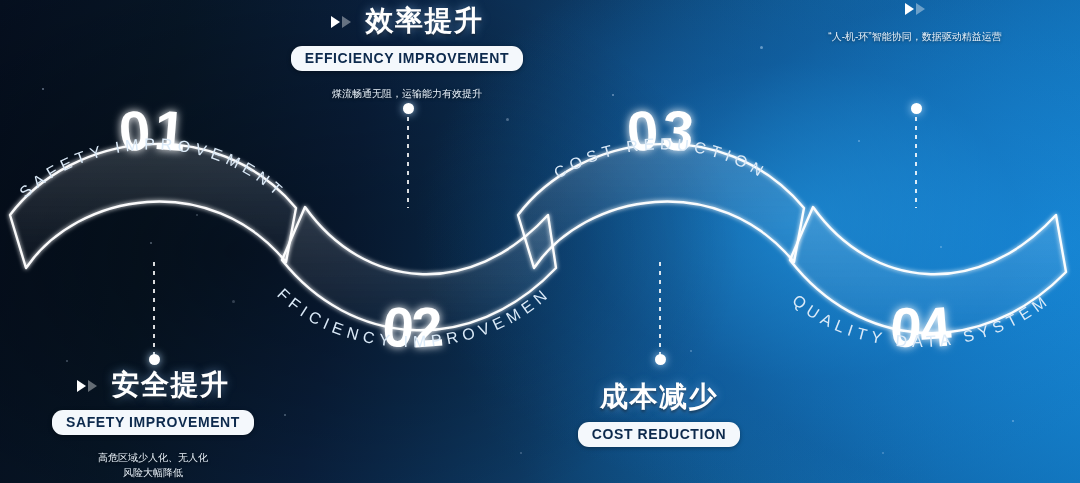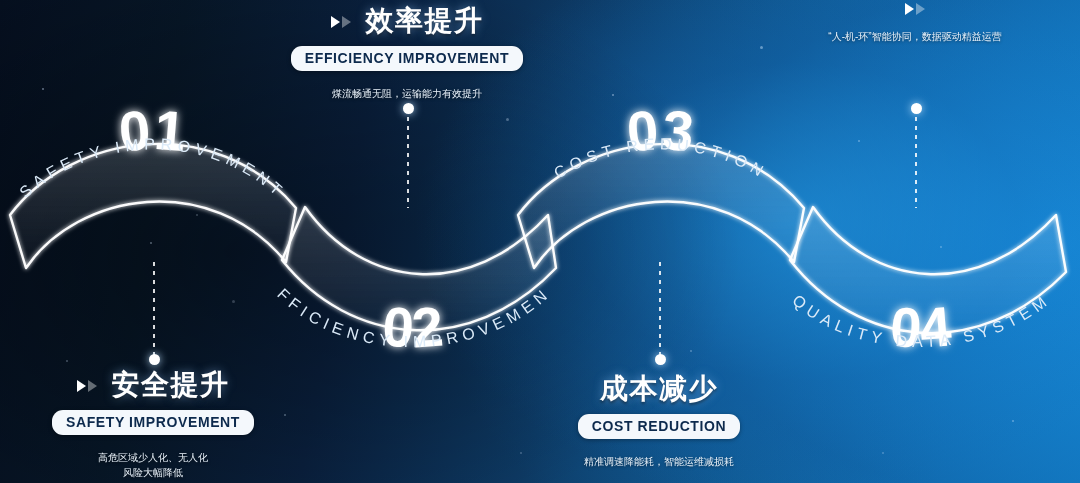--- a/index.html
+++ b/index.html
@@ -180,21 +180,20 @@
           <i class="a1"></i>
           <i class="a2"></i>
         </span>
       <span class="cn">安全提升</span>
     </div>
     <div class="pill">SAFETY IMPROVEMENT</div>
     <div class="cdesc">高危区域少人化、无人化
 风险大幅降低</div>
   </div>
 
-  <div class="callout" style="left:492px;top:370px;width:334px;">
+  <div class="callout" style="left:492px;top:378px;width:334px;">
     <div class="ctitle">
       <span class="cn">成本减少</span>
     </div>
     <div class="pill">COST REDUCTION</div>
-    <div class="cdesc">精准调速降能耗，智能运维减损耗</div>
   </div>
 
 </div>
 
 </body></html>

